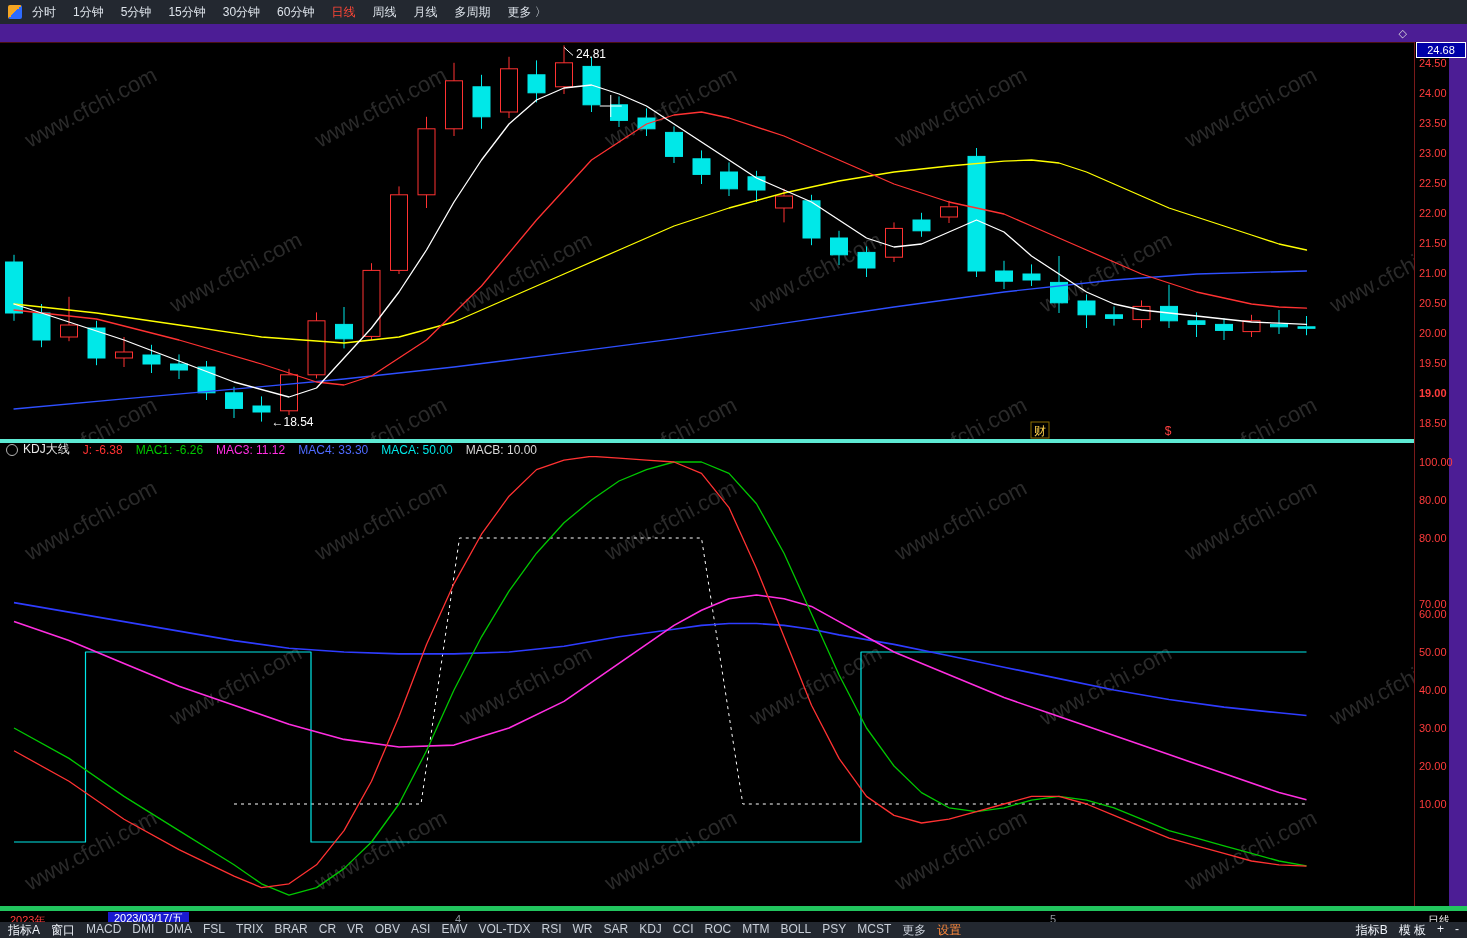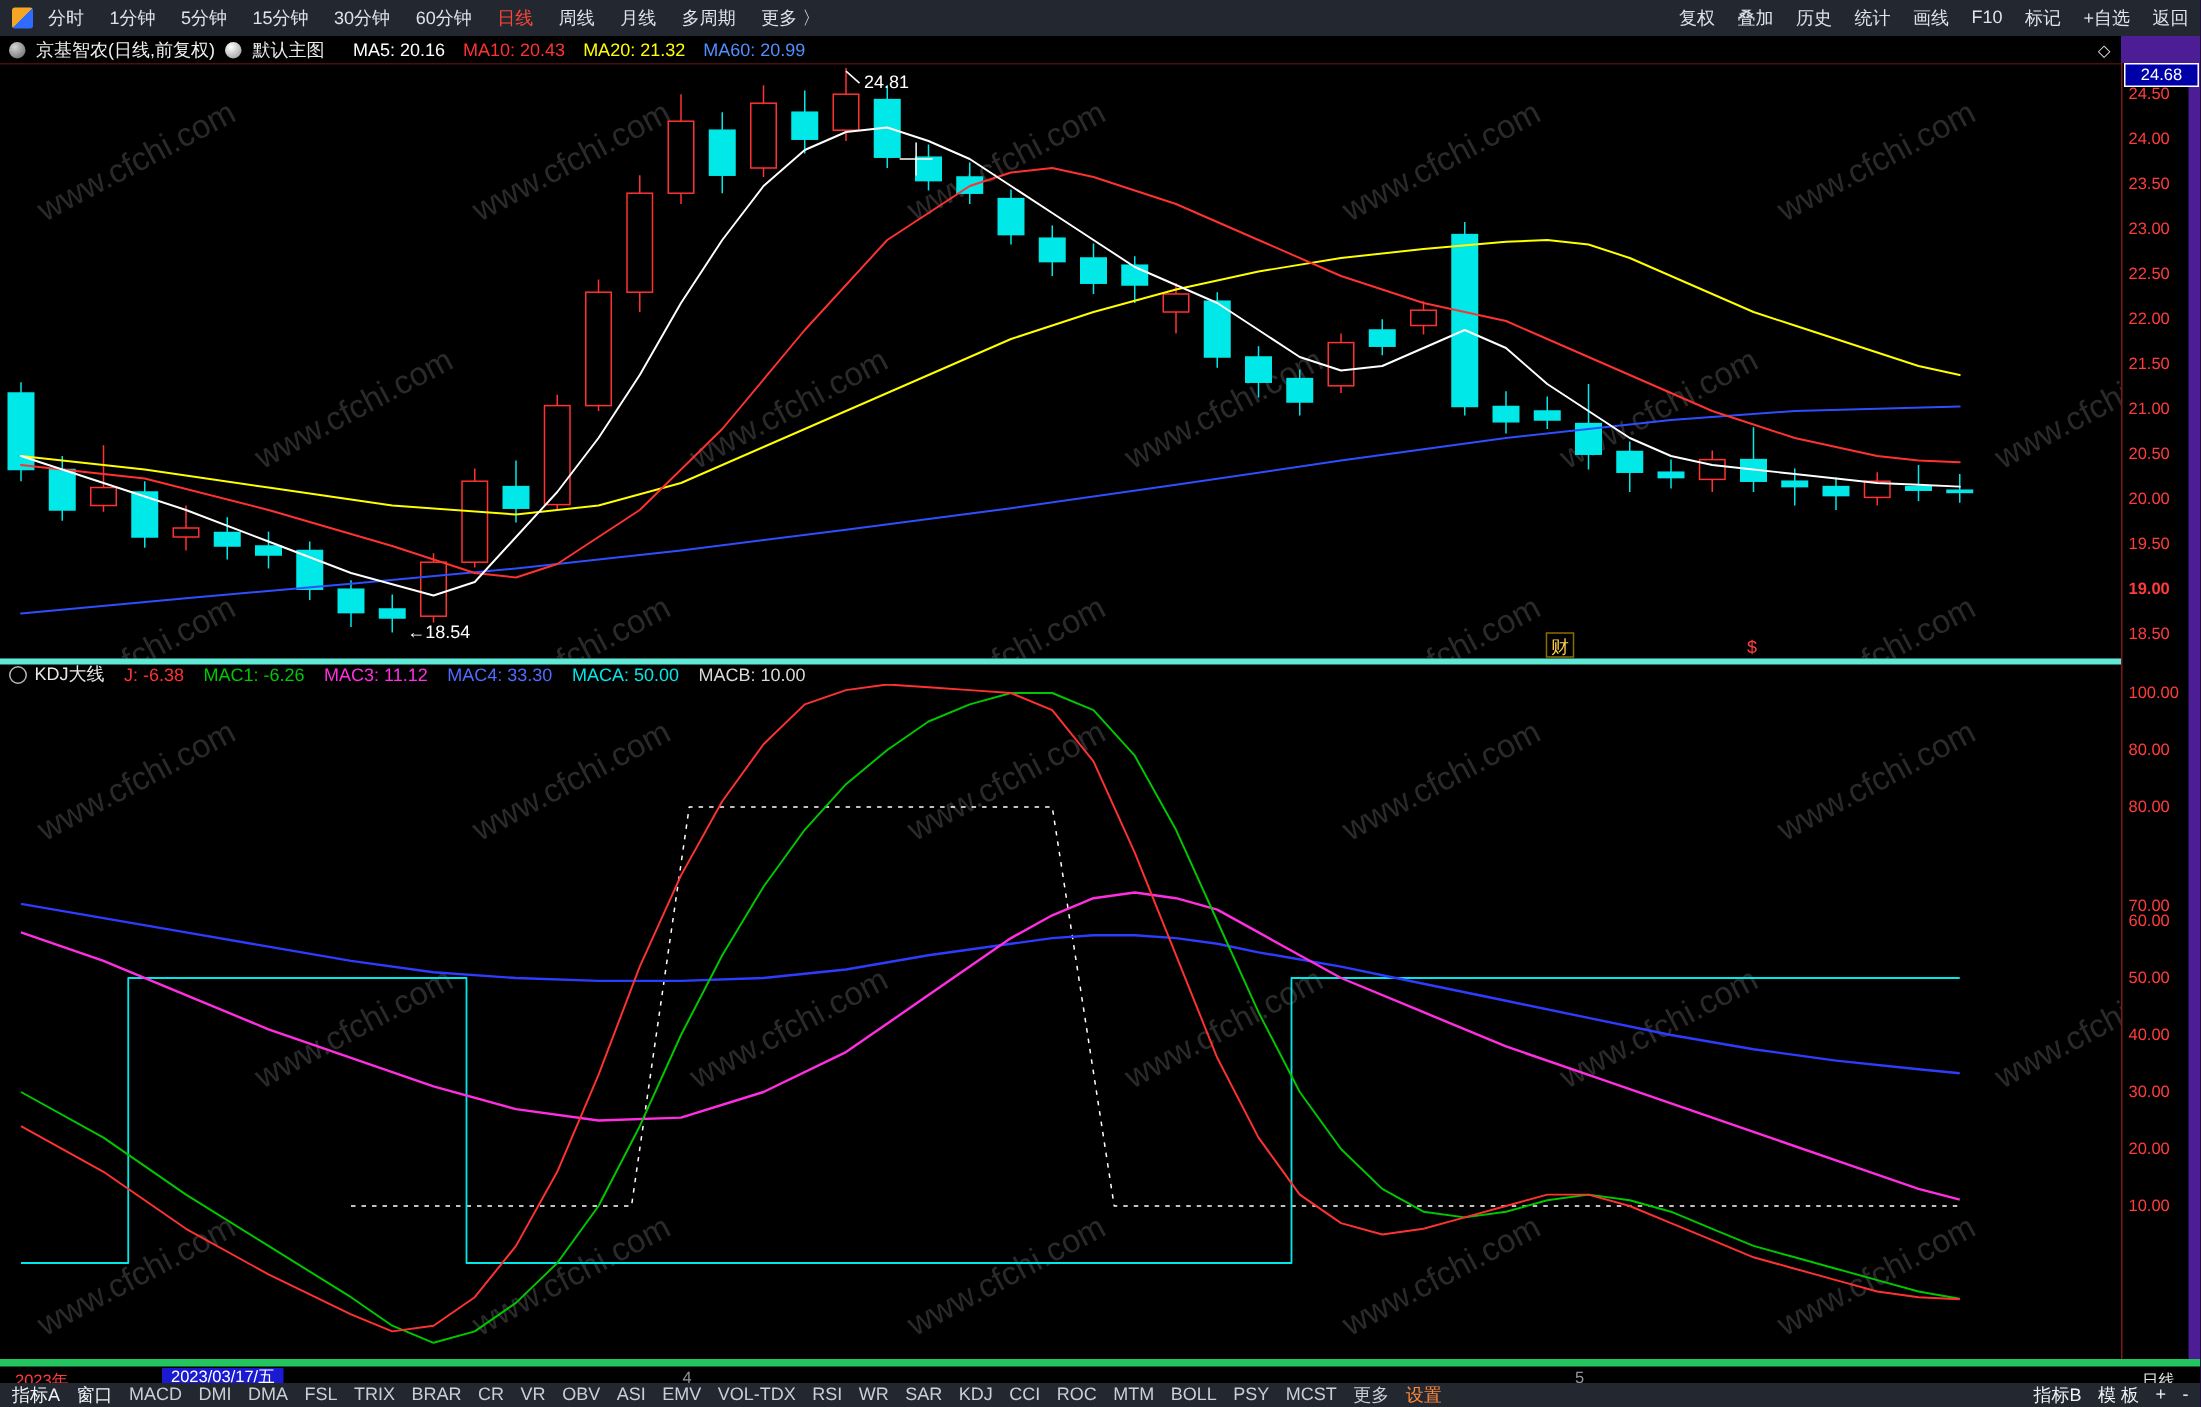--- a/index.html
+++ b/index.html
@@ -30,21 +30,21 @@
   .main-chart{position:absolute;left:0;top:42px;width:1414px;height:397px;background:#000;
     border-top:1px solid #4a1010;box-sizing:border-box;}
   .kdj-header{position:absolute;left:0;top:439px;width:1414px;height:17px;background:#000;
     border-top:4px solid #5eead4;display:flex;align-items:center;padding:0 6px;font-size:12px;box-sizing:border-box;}
   .circ-icon{width:10px;height:10px;border:1px solid #b5b5b5;border-radius:50%;display:inline-block;flex:none;}
   .kdj-title{color:#e8e8e8;margin-left:5px;}
   .kdj-val{margin-left:13px;}
   .sub-chart{position:absolute;left:0;top:456px;width:1414px;height:450px;background:#000;}
 
   
-  .axis-col{position:absolute;left:1414px;top:42px;width:45px;height:864px;background:#000;
+  .axis-col{position:absolute;left:1414px;top:42px;width:35px;height:864px;background:#000;
     border-left:1px solid #7a1a1a;box-sizing:border-box;font-size:11px;color:#ff3c3c;}
   .axis-label{position:absolute;left:4px;width:48px;height:14px;line-height:14px;}
   .price-box{position:absolute;left:1px;top:0;width:48px;height:14px;background:#0000a8;
     border:1px solid #fff;color:#fff;font-size:11px;line-height:14px;text-align:center;}
 
   
   .date-row{position:absolute;left:0;top:906px;width:100%;height:16px;background:#000;
     border-top:5px solid #22c55e;box-sizing:border-box;font-size:11px;}
   .year{position:absolute;left:10px;top:2px;color:#ff3c3c;}
   .sel-date{position:absolute;left:108px;top:1px;height:13px;line-height:13px;background:#1a1ad0;
@@ -74,40 +74,22 @@
         <span class="menu-item">5分钟</span>
         <span class="menu-item">15分钟</span>
         <span class="menu-item">30分钟</span>
         <span class="menu-item">60分钟</span>
         <span class="menu-item active">日线</span>
         <span class="menu-item">周线</span>
         <span class="menu-item">月线</span>
         <span class="menu-item">多周期</span>
         <span class="menu-item">更多 〉</span>
       </div>
-    <div class="menu-right" id="menuRight">
-        <span class="menu-item">复权</span>
-        <span class="menu-item">叠加</span>
-        <span class="menu-item">历史</span>
-        <span class="menu-item">统计</span>
-        <span class="menu-item">画线</span>
-        <span class="menu-item">F10</span>
-        <span class="menu-item">标记</span>
-        <span class="menu-item">+自选</span>
-        <span class="menu-item">返回</span>
-      </div>
-  </div>
-
-  <div class="chart-header">
-    <span class="sphere gray"></span>
-    <span class="sym">京基智农(日线,前复权)</span>
-    <span class="sphere light"></span>
-    <span class="overlay">默认主图</span>
-    <span id="maLabels"><span class="ma-label" style="color: rgb(255, 255, 255);">MA5: 20.16</span><span class="ma-label" style="color: rgb(255, 50, 50);">MA10: 20.43</span><span class="ma-label" style="color: rgb(255, 255, 0);">MA20: 21.32</span><span class="ma-label" style="color: rgb(79, 143, 255);">MA60: 20.99</span></span>
-  </div>
+  </div>
+
   <span class="diamond">◇</span>
 
   <div class="main-chart">
     <svg id="mainSvg" width="1414" height="397" viewBox="0 0 1414 397">
         <text x="30" y="105" fill="#555555" opacity="0.5" font-size="22" transform="rotate(-28 30 105)">www.cfchi.com</text>
         <text x="320" y="105" fill="#555555" opacity="0.5" font-size="22" transform="rotate(-28 320 105)">www.cfchi.com</text>
         <text x="610" y="105" fill="#555555" opacity="0.5" font-size="22" transform="rotate(-28 610 105)">www.cfchi.com</text>
         <text x="900" y="105" fill="#555555" opacity="0.5" font-size="22" transform="rotate(-28 900 105)">www.cfchi.com</text>
         <text x="1190" y="105" fill="#555555" opacity="0.5" font-size="22" transform="rotate(-28 1190 105)">www.cfchi.com</text>
         <text x="175" y="270" fill="#555555" opacity="0.5" font-size="22" transform="rotate(-28 175 270)">www.cfchi.com</text>

